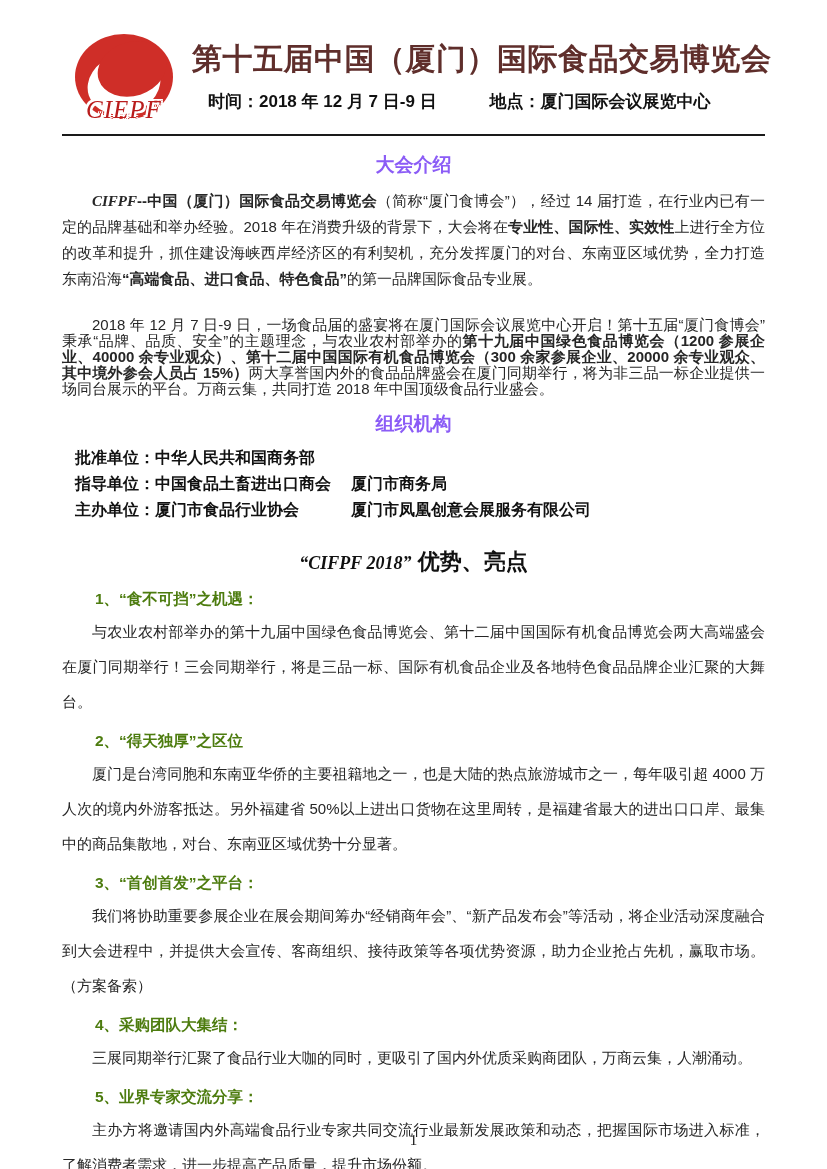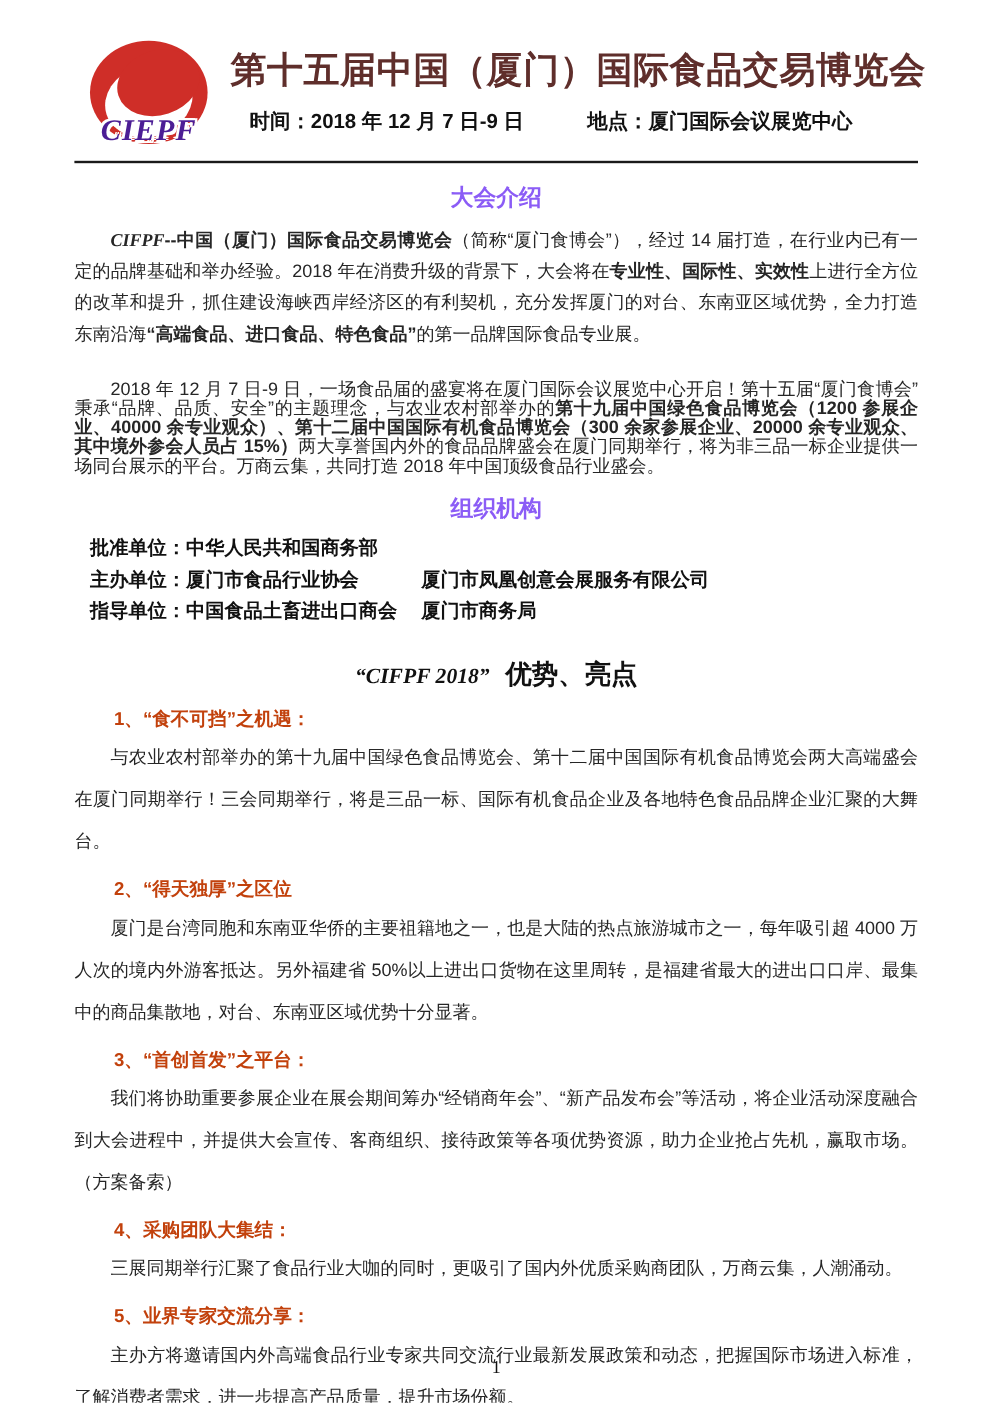--- a/index.html
+++ b/index.html
@@ -12,22 +12,22 @@
   .header { display:flex; align-items:flex-start; }
   .logo { width:124px; flex:0 0 124px; text-align:center; margin-top:4px; }
   .logo-mark { position:relative; width:98px; height:86px; margin:0 auto;
                background:#cf2e28; border-radius:50%; overflow:hidden; }
   .logo-mark .cres-w { position:absolute; left:12px; top:20px; width:74px; height:60px;
                background:#ffffff; border-radius:50%; transform:rotate(-18deg); }
   .logo-mark .cres-r { position:absolute; left:22px; top:8px; width:70px; height:54px;
                background:#cf2e28; border-radius:50%; transform:rotate(-18deg); }
   .logo-text { display:block; margin-top:-24px; position:relative;
                font-family:"Liberation Serif","DejaVu Serif",serif;
-               font-style:italic; font-weight:bold; font-size:25px; letter-spacing:1px;
-               color:#4c1d95;
+               font-style:italic; font-weight:normal; font-size:25px; letter-spacing:1px;
+               color:#b91c1c;
                text-shadow:-2px -2px 0 #fff,2px -2px 0 #fff,-2px 2px 0 #fff,2px 2px 0 #fff,
                            0 -2px 0 #fff,0 2px 0 #fff,-2px 0 0 #fff,2px 0 0 #fff; }
   .header-text { flex:1; padding-left:6px; }
   .doc-title { margin:8px 0 0 0; font-size:30px; line-height:42px; font-weight:bold;
                color:#5f2e2b; white-space:nowrap; letter-spacing:0.5px; }
   .doc-info { margin-top:10px; padding-left:16px; font-size:17px; font-weight:bold; color:#111; }
   .doc-info .venue { margin-left:48px; }
   .rule { border:none; border-top:2px solid #1a1a1a; margin:10px 0 0 0; }
 
   
@@ -45,23 +45,23 @@
   .org { margin-top:2px; }
   .org-heading { margin:14px 0 8px 0; }
   .org-row { font-size:16px; font-weight:bold; line-height:26px; color:#111;
              padding-left:13px; white-space:nowrap; }
   .org-v1 { display:inline-block; min-width:196px; }
 
   
   .hl-heading { margin:24px 0 6px 0; text-align:center; color:#111; }
   .hl-brand { font-family:"Liberation Serif","DejaVu Serif",serif; font-style:italic;
               font-weight:bold; font-size:18px; }
-  .hl-rest { font-weight:bold; font-size:22px;font-family:Liberation Mono, monospace; }
+  .hl-rest { font-weight:bold; font-size:22px; }
   .hl-item-title { margin:12px 0 4px 0; padding-left:33px; font-size:15.5px;
-                   font-weight:bold; color:#c2410c; }
+                   font-weight:bold; color:#4d7c0f; }
   .hl-item-body { margin:0; text-align:justify; font-size:15px; color:#262626;
                   text-indent:2em; line-height:35px; }
 
   
   .footer { position:absolute; left:0; bottom:20px; width:100%; text-align:center;
             font-family:"Liberation Serif","DejaVu Serif",serif; font-size:15px; color:#111; }
 </style>
 </head>
 <body>
 
@@ -91,24 +91,24 @@
     <h2 class="sec-heading">大会介绍</h2>
     <p class="para p1"><span class="seg-b seg-i">CIFPF</span><span class="seg-b">--中国（厦门）国际食品交易博览会</span><span>（简称“厦门食博会”），经过 14 届打造，在行业内已有一定的品牌基础和举办经验。2018 年在消费升级的背景下，大会将在</span><span class="seg-b">专业性、国际性、实效性</span><span>上进行全方位的改革和提升，抓住建设海峡西岸经济区的有利契机，充分发挥厦门的对台、东南亚区域优势，全力打造东南沿海</span><span class="seg-b">“高端食品、进口食品、特色食品”</span><span>的第一品牌国际食品专业展。</span></p>
     <p class="para p2"><span>2018 年 12 月 7 日-9 日，一场食品届的盛宴将在厦门国际会议展览中心开启！第十五届“厦门食博会”秉承“品牌、品质、安全”的主题理念，与农业农村部举办的</span><span class="seg-b">第十九届中国绿色食品博览会（1200 参展企业、40000 余专业观众）、第十二届中国国际有机食品博览会（300 余家参展企业、20000 余专业观众、其中境外参会人员占 15%）</span><span>两大享誉国内外的食品品牌盛会在厦门同期举行，将为非三品一标企业提供一场同台展示的平台。万商云集，共同打造 2018 年中国顶级食品行业盛会。</span></p>
 
     <section class="org">
       <h2 class="sec-heading org-heading">组织机构</h2>
       <div class="org-row">
         <span class="org-label">批准单位：</span><span class="org-v1">中华人民共和国商务部</span><span class="org-v2"></span>
       </div>
       <div class="org-row">
-        <span class="org-label">主办单位：</span><span class="org-v1">厦门市食品行业协会</span><span class="org-v2">厦门市凤凰创意会展服务有限公司</span>
+        <span class="org-label">指导单位：</span><span class="org-v1">中国食品土畜进出口商会</span><span class="org-v2">厦门市商务局</span>
       </div>
       <div class="org-row">
-        <span class="org-label">指导单位：</span><span class="org-v1">中国食品土畜进出口商会</span><span class="org-v2">厦门市商务局</span>
+        <span class="org-label">主办单位：</span><span class="org-v1">厦门市食品行业协会</span><span class="org-v2">厦门市凤凰创意会展服务有限公司</span>
       </div>
     </section>
 
     <section>
       <h2 class="hl-heading">
         <span class="hl-brand">“CIFPF 2018”</span><span class="hl-rest">  优势、亮点</span>
       </h2>
 
       <h3 class="hl-item-title">1、“食不可挡”之机遇：</h3>
       <p class="hl-item-body">与农业农村部举办的第十九届中国绿色食品博览会、第十二届中国国际有机食品博览会两大高端盛会在厦门同期举行！三会同期举行，将是三品一标、国际有机食品企业及各地特色食品品牌企业汇聚的大舞台。</p>

